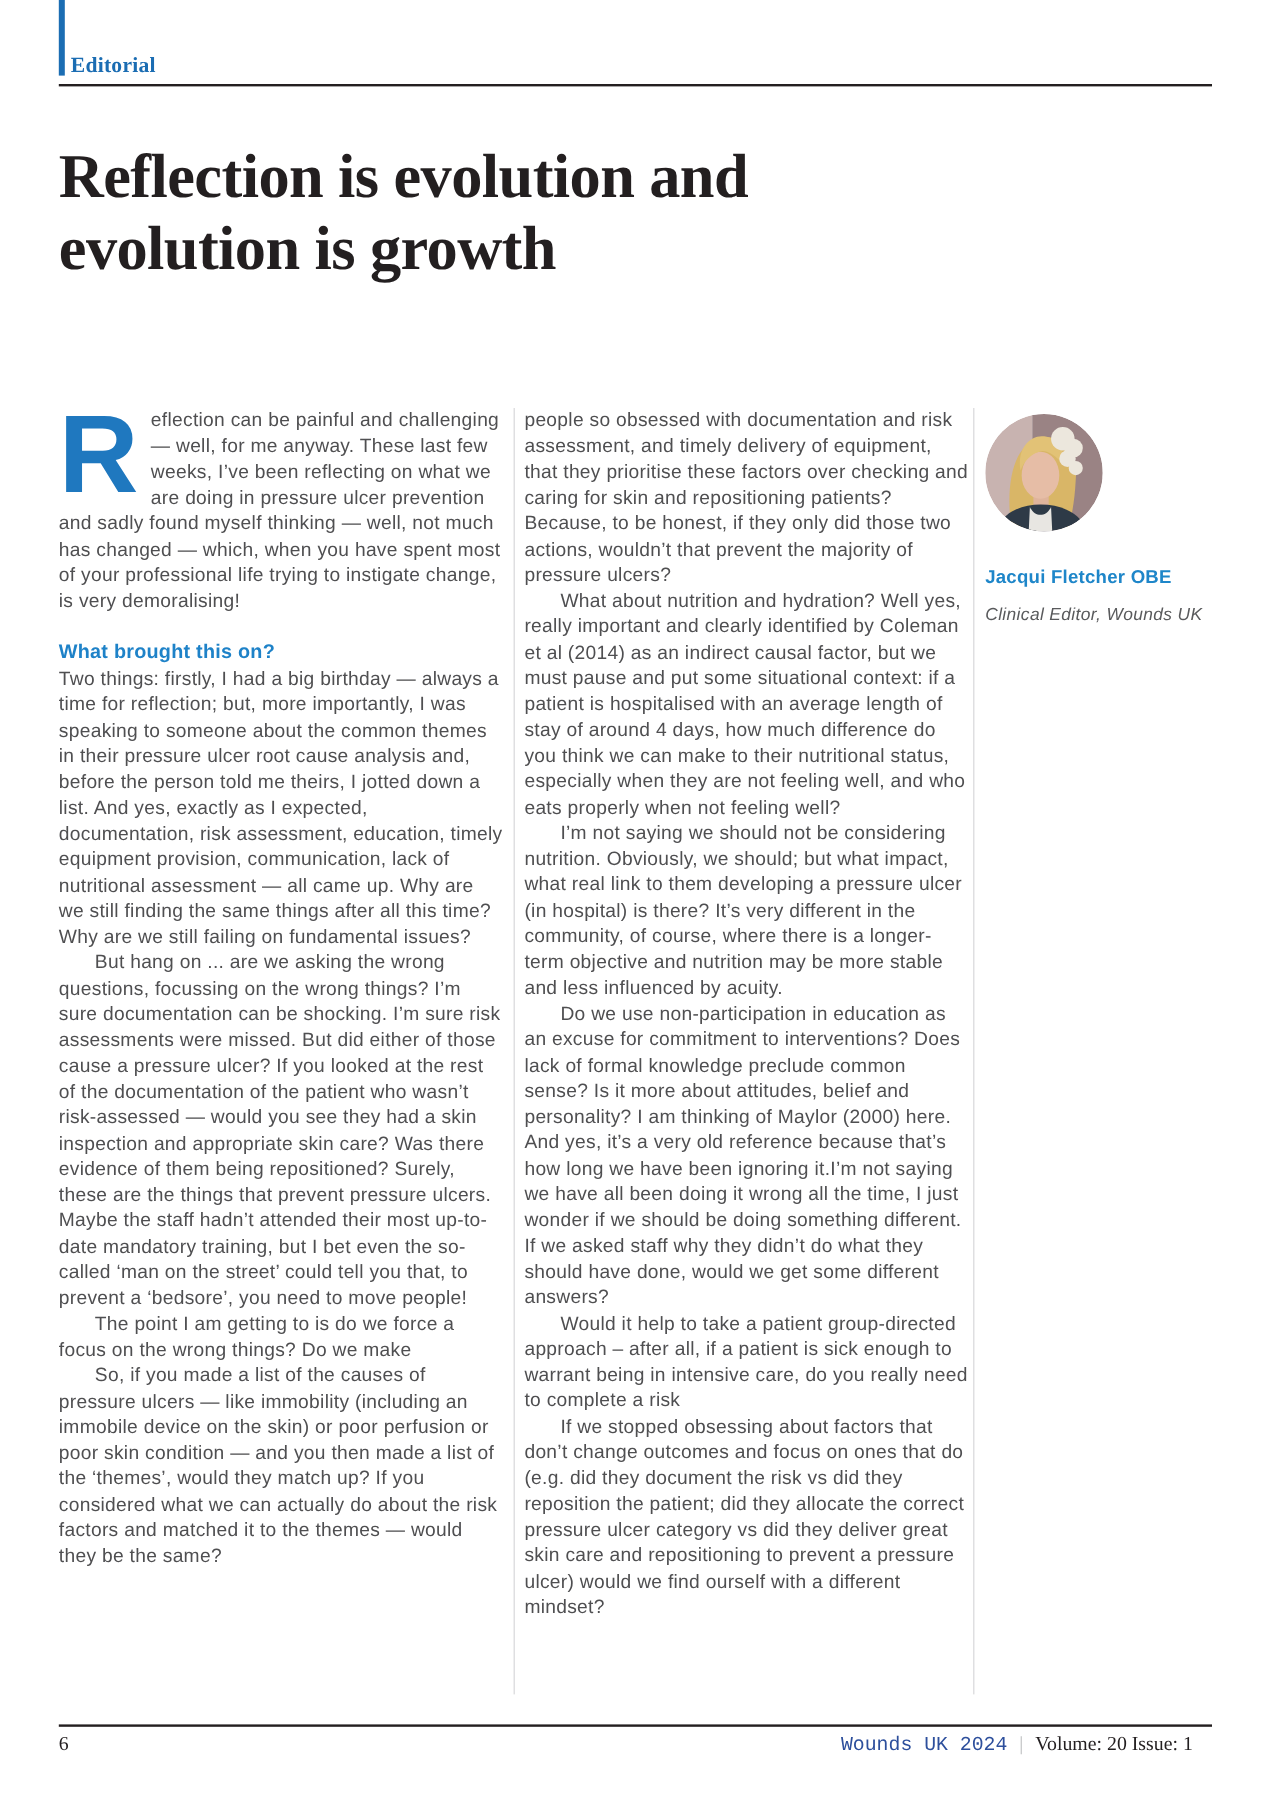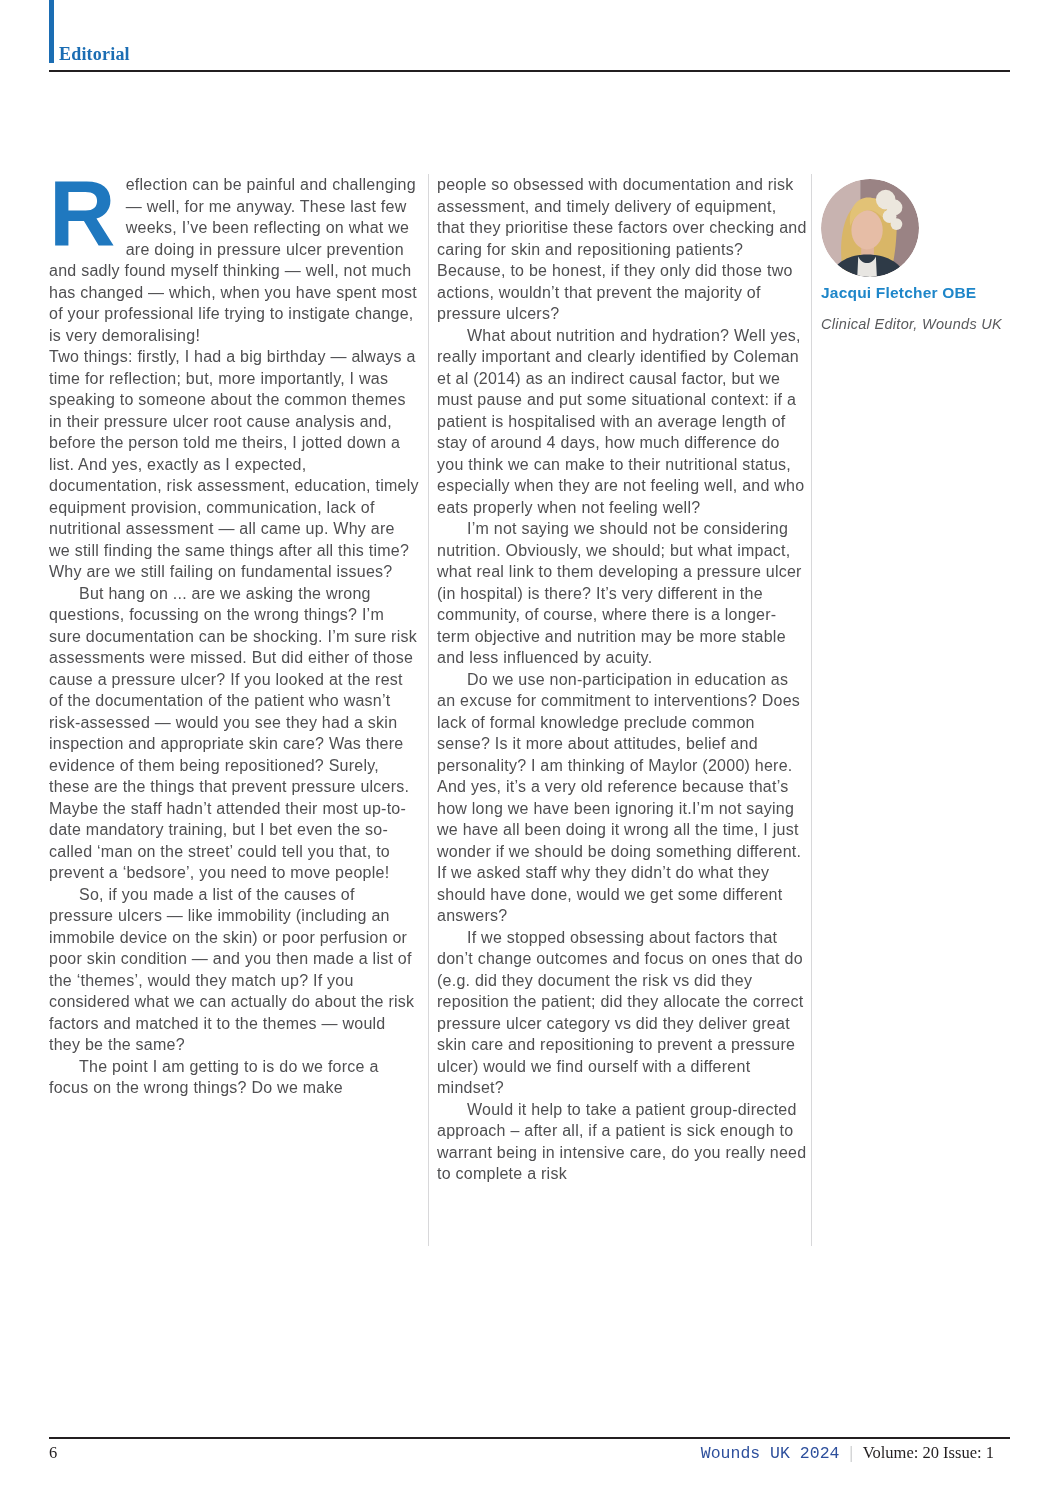--- a/index.html
+++ b/index.html
@@ -24,61 +24,66 @@
   .div1{margin:0 8px 0 8px;}
   .div2{margin:0 0 0 3px;}
   .col p{margin:0;}
   .col p.indent{text-indent:30px;}
   .dropcap{float:left;font-size:92px;line-height:74px;font-weight:700;color:#1f78bf;margin:2px 10px 0 0;font-family:"Liberation Sans",sans-serif;}
   .section-heading{margin:21px 0 1px 0;font-weight:700;font-size:16.5px;color:#1e82c8;letter-spacing:.2px;}
 
   
   .sidebar{flex:1 1 auto;padding-left:9px;padding-top:5px;}
   .avatar{width:98px;height:98px;border-radius:50%;display:block;}
-  .author-name{margin-top:7px;font-weight:700;font-size:15.5px;color:#1e86c9;letter-spacing:.2px;}
+  .author-name{margin-top:30px;font-weight:700;font-size:15.5px;color:#1e86c9;letter-spacing:.2px;}
   .author-role{margin-top:14px;font-style:italic;font-size:14.5px;color:#595a5c;letter-spacing:.3px;}
 
   
   .footer{position:absolute;top:1437px;left:49px;right:48px;border-top:2px solid #231f20;padding-top:4px;display:flex;justify-content:space-between;align-items:baseline;font-family:"Liberation Serif",serif;font-size:16.5px;color:#231f20;}
   .footer-right{display:flex;gap:10px;align-items:baseline;padding-right:16px;}
   .journal-brand{color:#2d4f9c;font-family:Liberation Mono, monospace;}
   .footer-sep{color:#b9babc;}
 </style>
 </head>
 <body>
 
 <div class="page">
   <div class="inner">
 
     <div class="kicker">
       <div class="kicker-bar"></div>
       <div class="kicker-label">Editorial</div>
     </div>
     <hr class="head-rule">
 
+    <h1 class="title">
+      <span>Reflection is evolution and</span>
+      <span>evolution is growth</span>
+    </h1>
 
     <div class="content">
 
       <div class="col">
         <p><span class="dropcap">R</span><span>eflection can be painful and challenging — well, for me anyway. These last few weeks, I’ve been reflecting on what we are doing in pressure ulcer prevention and sadly found myself thinking — well, not much has changed — which, when you have spent most of your professional life trying to instigate change, is very demoralising!</span></p>
+        <div class="section-heading">What brought this on?</div>
         <p>Two things: firstly, I had a big birthday — always a time for reflection; but, more importantly, I was speaking to someone about the common themes in their pressure ulcer root cause analysis and, before the person told me theirs, I jotted down a list. And yes, exactly as I expected, documentation, risk assessment, education, timely equipment provision, communication, lack of nutritional assessment — all came up. Why are we still finding the same things after all this time? Why are we still failing on fundamental issues?</p>
         <p class="indent">But hang on ... are we asking the wrong questions, focussing on the wrong things? I’m sure documentation can be shocking. I’m sure risk assessments were missed. But did either of those cause a pressure ulcer? If you looked at the rest of the documentation of the patient who wasn’t risk-assessed — would you see they had a skin inspection and appropriate skin care? Was there evidence of them being repositioned? Surely, these are the things that prevent pressure ulcers. Maybe the staff hadn’t attended their most up-to-date mandatory training, but I bet even the so-called ‘man on the street’ could tell you that, to prevent a ‘bedsore’, you need to move people!</p>
+        <p class="indent">The point I am getting to is do we force a focus on the wrong things? Do we make</p>
         <p class="indent">So, if you made a list of the causes of pressure ulcers — like immobility (including an immobile device on the skin) or poor perfusion or poor skin condition — and you then made a list of the ‘themes’, would they match up? If you considered what we can actually do about the risk factors and matched it to the themes — would they be the same?</p>
-        <p class="indent">The point I am getting to is do we force a focus on the wrong things? Do we make</p>
       </div>
 
       <div class="divider div1"></div>
 
       <div class="col">
         <p>people so obsessed with documentation and risk assessment, and timely delivery of equipment, that they prioritise these factors over checking and caring for skin and repositioning patients? Because, to be honest, if they only did those two actions, wouldn’t that prevent the majority of pressure ulcers?</p>
         <p class="indent">What about nutrition and hydration? Well yes, really important and clearly identified by Coleman et al (2014) as an indirect causal factor, but we must pause and put some situational context: if a patient is hospitalised with an average length of stay of around 4 days, how much difference do you think we can make to their nutritional status, especially when they are not feeling well, and who eats properly when not feeling well?</p>
         <p class="indent">I’m not saying we should not be considering nutrition. Obviously, we should; but what impact, what real link to them developing a pressure ulcer (in hospital) is there? It’s very different in the community, of course, where there is a longer-term objective and nutrition may be more stable and less influenced by acuity.</p>
         <p class="indent">Do we use non-participation in education as an excuse for commitment to interventions? Does lack of formal knowledge preclude common sense? Is it more about attitudes, belief and personality? I am thinking of Maylor (2000) here. And yes, it’s a very old reference because that’s how long we have been ignoring it.I’m not saying we have all been doing it wrong all the time, I just wonder if we should be doing something different. If we asked staff why they didn’t do what they should have done, would we get some different answers?</p>
+        <p class="indent">Would it help to take a patient group-directed approach – after all, if a patient is sick enough to warrant being in intensive care, do you really need to complete a risk</p>
         <p class="indent">If we stopped obsessing about factors that don’t change outcomes and focus on ones that do (e.g. did they document the risk vs did they reposition the patient; did they allocate the correct pressure ulcer category vs did they deliver great skin care and repositioning to prevent a pressure ulcer) would we find ourself with a different mindset?</p>
-        <p class="indent">Would it help to take a patient group-directed approach – after all, if a patient is sick enough to warrant being in intensive care, do you really need to complete a risk</p>
       </div>
 
       <div class="divider div2"></div>
 
       <div class="sidebar">
         <svg class="avatar" viewBox="0 0 100 100" role="img">
           <defs>
               <clipPath id="avclip">
                 <circle cx="50" cy="50" r="50"></circle>
               </clipPath>

